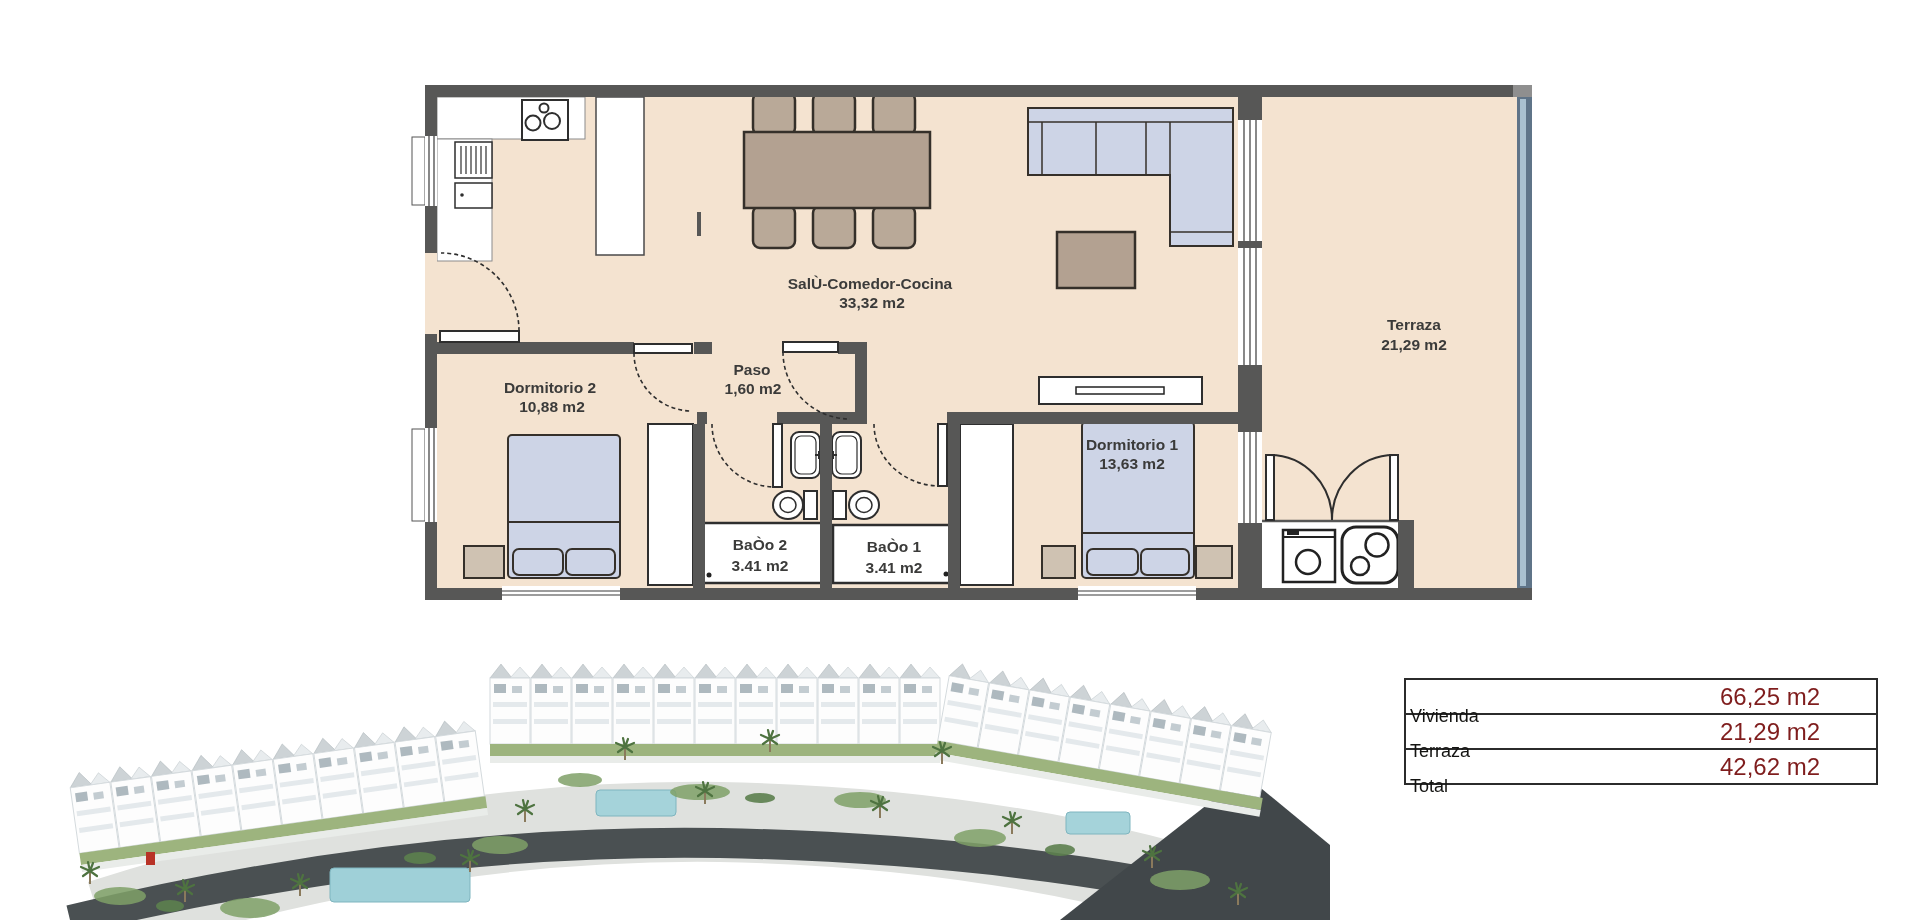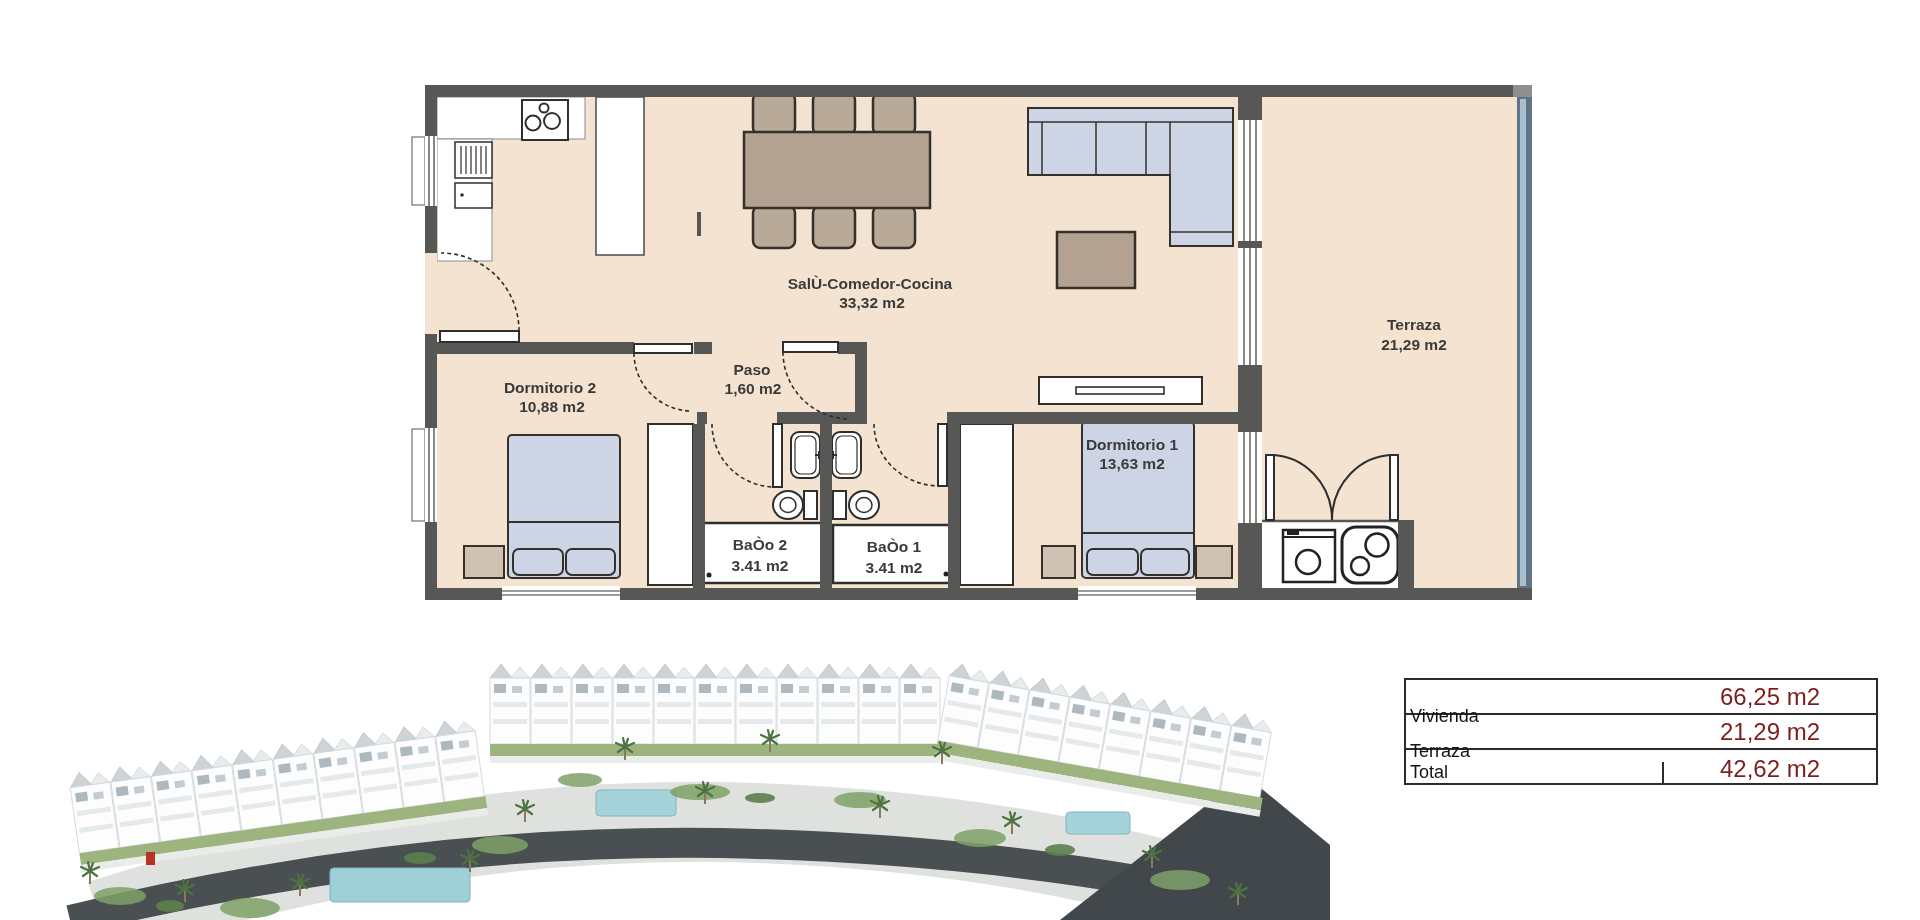--- a/index.html
+++ b/index.html
@@ -20,21 +20,21 @@
   .arcsolid{fill:none;stroke:#2e2e2e;stroke-width:2;}
   .rt{font-family:"Liberation Sans",sans-serif;font-size:15.5px;font-weight:bold;
       fill:#3b3b3a;text-anchor:middle;}
   
   .sup-table{position:absolute;left:1404px;top:678px;width:474px;background:#fff;
              border:2px solid #2b2b2b;box-sizing:border-box;}
   .sup-header{height:33px;background:#e5e5e5;border-bottom:2px solid #2b2b2b;
               display:flex;align-items:center;justify-content:center;
               font-size:22px;font-weight:bold;letter-spacing:0.5px;color:#141412;}
   .sup-row{display:flex;height:33px;border-bottom:2px solid #2b2b2b;}
-  .sup-row:last-child{border-bottom:none;align-items:flex-end;}
+  .sup-row:last-child{border-bottom:none;}
   .sup-label{width:258px;border-right:2px solid #2b2b2b;display:flex;align-items:center;
              padding-left:4px;font-size:18px;color:#141412;box-sizing:border-box;margin-top:36px;}
   .sup-value{flex:1;display:flex;align-items:center;justify-content:center;
              font-size:24px;color:#7f1d1d;}
 </style>
 </head>
 <body>
 
 <div class="stage">
 

